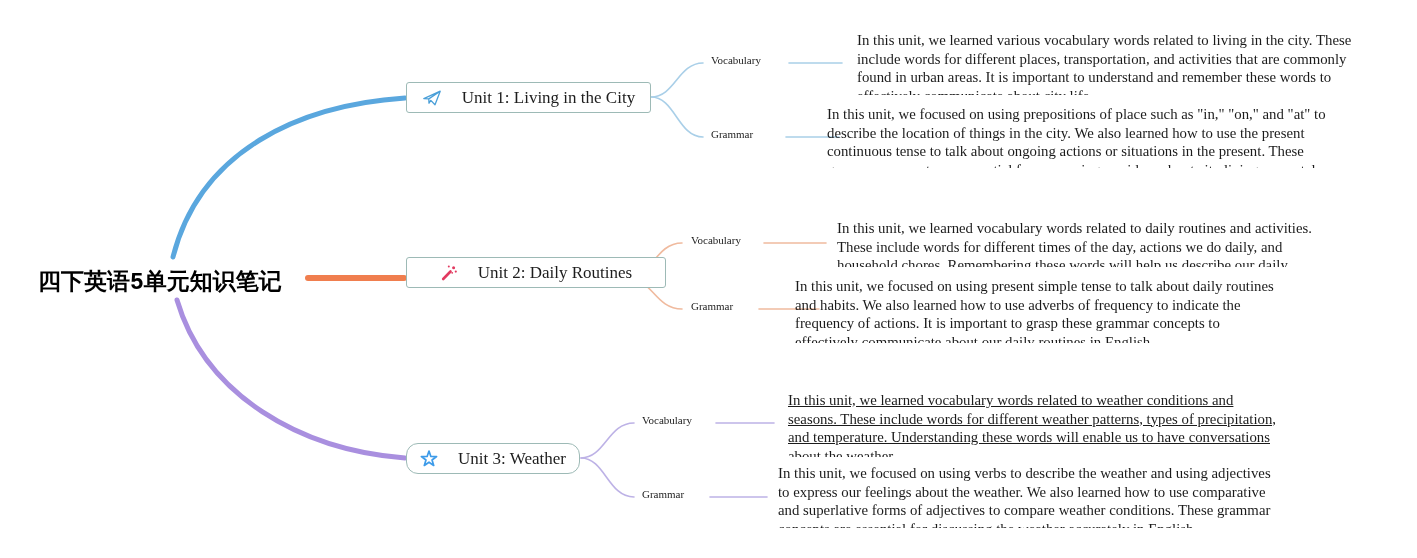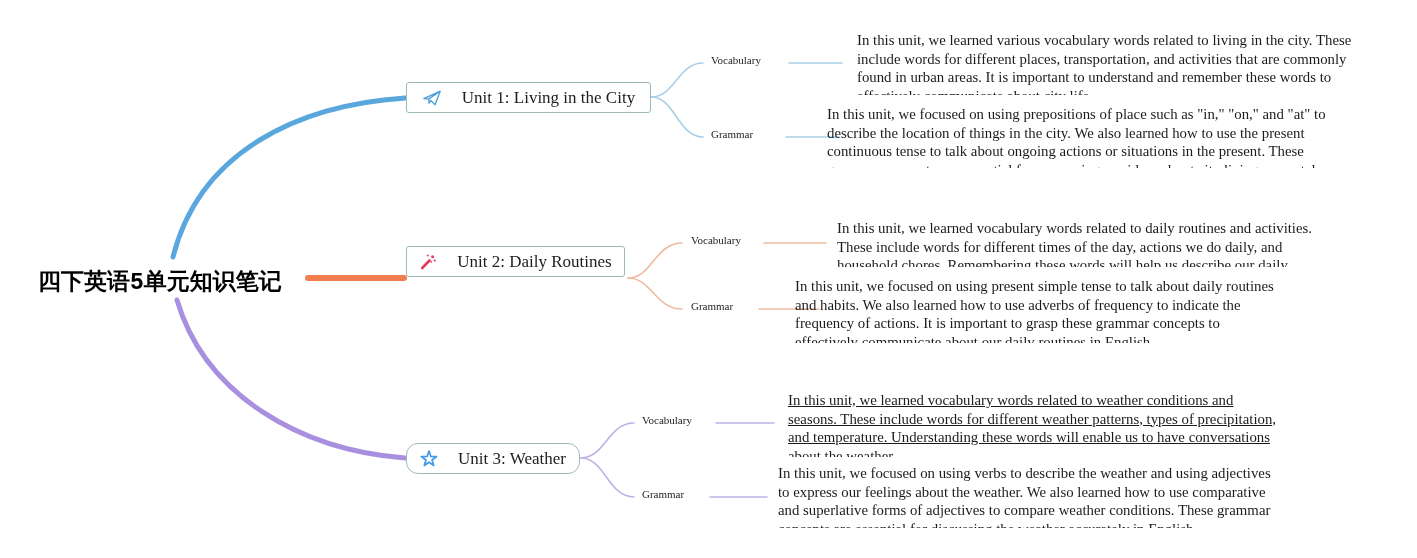--- a/index.html
+++ b/index.html
@@ -56,21 +56,21 @@
 
   <div class="unit-node" style="left:406px;top:82px;width:245px;">
     <span class="icon">
       <svg width="20" height="16" viewBox="0 0 20 16">
         <path d="M1.8 8.6 L18.2 1.2 L13 14.8 L8.8 10.4 L7 13.2 L6.8 8.9 Z M18.2 1.2 L6.8 8.9" fill="none" stroke-width="1.3" stroke-linejoin="round" stroke="#4A9FD8"></path>
       </svg>
     </span>
     <span>Unit 1: Living in the City</span>
   </div>
 
-  <div class="unit-node" style="left:406px;top:246px;width:219px;">
+  <div class="unit-node" style="left:406px;top:257px;width:260px;">
     <span class="icon">
       <svg width="18" height="18" viewBox="0 0 18 18">
         <g stroke="#E23A60">
           <line x1="3.2" y1="15" x2="10.5" y2="7.5" stroke-width="2.6" stroke-linecap="round"></line>
           <circle cx="8.8" cy="2.6" r="1.0" stroke="none" fill="#E23A60"></circle>
           <circle cx="13.6" cy="3.8" r="1.5" stroke="none" fill="#E23A60"></circle>
           <circle cx="15.8" cy="7.6" r="1.1" stroke="none" fill="#E23A60"></circle>
           <circle cx="12.2" cy="8.8" r="0.9" stroke="none" fill="#E23A60"></circle>
         </g>
       </svg>

